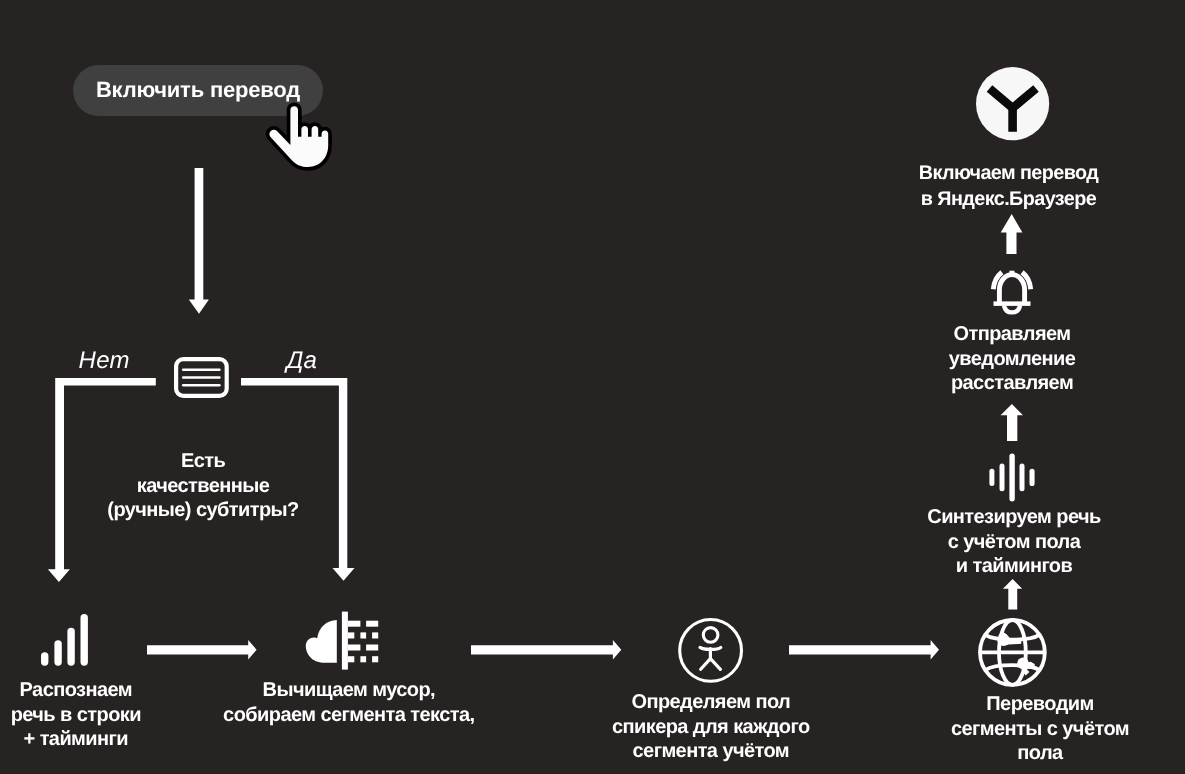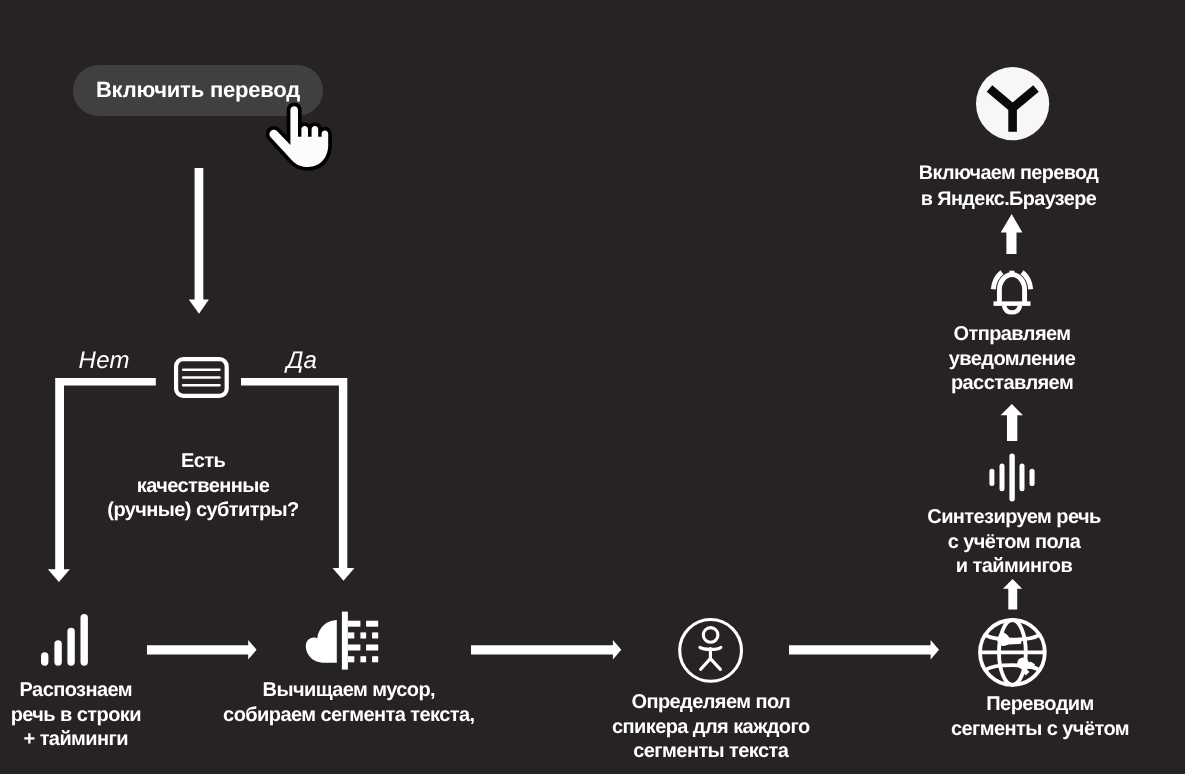--- a/index.html
+++ b/index.html
@@ -133,21 +133,21 @@
   <svg class="abs" style="left:677.2px;top:617.3px;" width="68" height="68" viewBox="0 0 68 68">
     <circle cx="33.6" cy="33.4" r="30.9" fill="none" stroke="#ffffff" stroke-width="3.1"></circle>
     <circle cx="33.6" cy="17.9" r="7.3" fill="none" stroke="#ffffff" stroke-width="3.1"></circle>
     <path d="M23.0 30.4 C26.8 33.1 40.4 33.1 43.8 30.4" fill="none" stroke="#ffffff" stroke-width="3.2" stroke-linecap="round"></path>
     <path d="M23.7 52.3 L33.4 41.6 L43.4 52.3" fill="none" stroke="#ffffff" stroke-width="3.2" stroke-linecap="round" stroke-linejoin="round"></path>
     <path d="M33.4 31.6 L33.4 42.6" fill="none" stroke="#ffffff" stroke-width="3.2" stroke-linecap="round"></path>
   </svg>
   <div class="abs cap" style="left:584.8px;top:690px;width:252px;">
     <div>Определяем пол</div>
     <div>спикера для каждого</div>
-    <div>сегменты текста</div>
+    <div>сегмента учётом</div>
   </div>
 
   <svg class="abs" style="left:788.6px;top:640px;" width="151" height="20" viewBox="0 0 151 20">
     <path d="M0 5.2 H141.6 V0 L150.0 9.8 L141.6 19.6 V14.4 H0 Z" fill="#ffffff"></path>
   </svg>
 
   <svg class="abs" style="left:978px;top:618px;" width="69" height="69" viewBox="0 0 69 69">
     <g fill="none" stroke="#ffffff" stroke-width="3.8">
       <circle cx="34.4" cy="34.4" r="32.4"></circle>
       <ellipse cx="34.4" cy="34.4" rx="13.4" ry="32.4"></ellipse>
@@ -163,20 +163,21 @@
       <path d="M20.4 17.2 L24.6 13.6 L29.0 16.8 L25.4 21.4 Z"></path>
 
       <circle cx="45.0" cy="45.4" r="5.8"></circle>
       <path d="M44.6 45.2 L52.8 43.8 L57.0 46.2 L55.4 50.4 L46.6 51.2 Z"></path>
       <path d="M46.6 48.4 L51.4 54.0 L47.6 57.6 L43.4 51.4 Z"></path>
     </g>
   </svg>
   <div class="abs cap" style="left:928px;top:692px;width:224px;">
     <div>Переводим</div>
     <div>сегменты с учётом</div>
+    <div>пола</div>
   </div>
 
   <svg class="abs" style="left:1002px;top:579px;" width="22" height="31" viewBox="0 0 22 31">
     <path d="M10.6 0 L20.2 9.7 H15.2 V30.6 H6.3 V9.7 H0.9 Z" fill="#ffffff"></path>
   </svg>
 
   <svg class="abs" style="left:989px;top:453px;" width="46" height="49" viewBox="0 0 46 49">
     <rect x="0.4" y="15.7" width="5.0" height="17.4" rx="2.5" fill="#ffffff"></rect>
     <rect x="10.5" y="10.6" width="5.0" height="27.7" rx="2.5" fill="#ffffff"></rect>
     <rect x="20.4" y="0.4" width="5.4" height="48.0" rx="2.7" fill="#ffffff"></rect>

